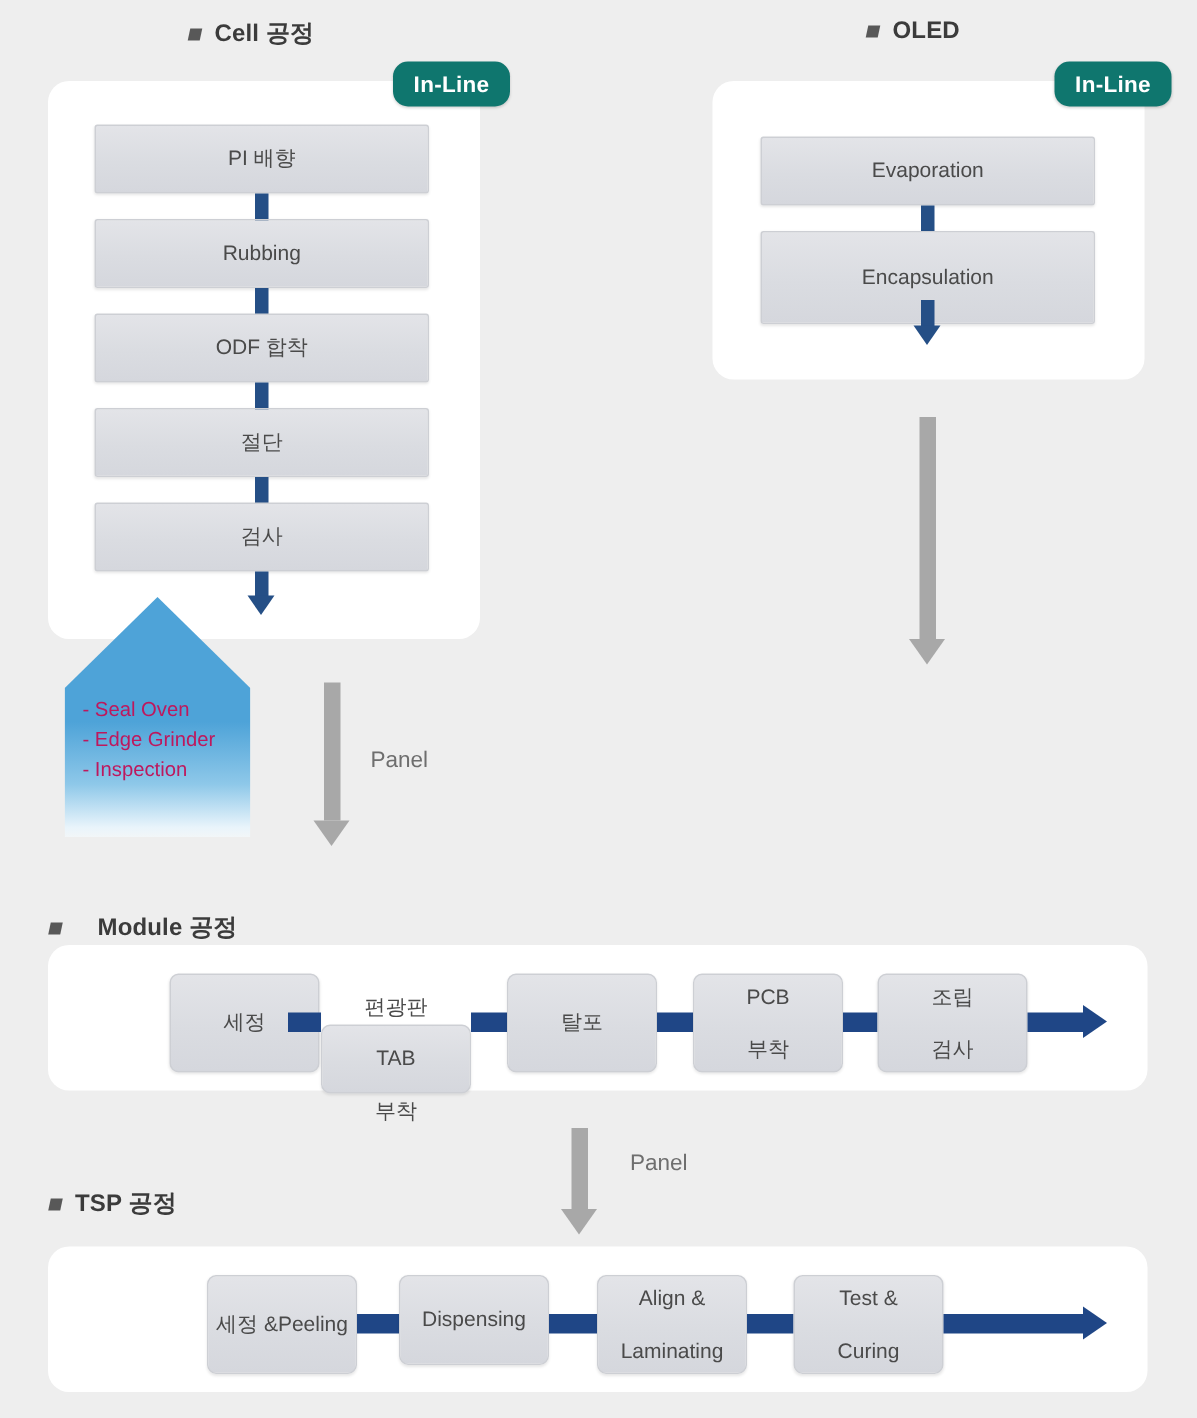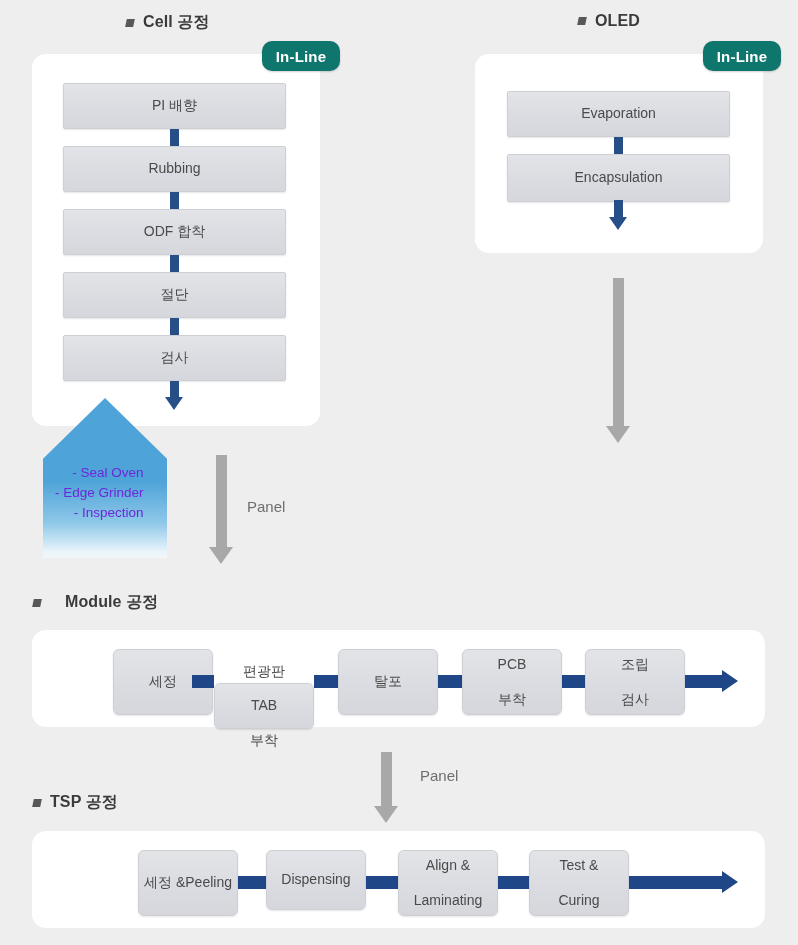--- a/index.html
+++ b/index.html
@@ -108,25 +108,24 @@
 
   
   .pentagon {
     width: 124px;
     height: 160px;
     background: linear-gradient(180deg,#4ea3d8 0%,#4ea3d8 52%,#8ec8e9 78%,#e9f4fb 96%,#f2f6f8 100%);
     -webkit-clip-path: polygon(50% 0%, 100% 38%, 100% 100%, 0% 100%, 0% 38%);
     clip-path: polygon(50% 0%, 100% 38%, 100% 100%, 0% 100%, 0% 38%);
   }
   .pentagon-text {
-    color: #6d28d9;
+    color: #be185d;
     font-size: 13.5px;
     line-height: 1.48;
     white-space: nowrap;
-    text-align: right;
   }
 </style>
 </head>
 <body>
 
 <div class="abs section-title" style="left:126px; top:12px;">
   <span class="bullet-sq"></span>
   <span>Cell 공정</span>
 </div>
 
@@ -183,31 +182,31 @@
   <span>In-Line</span>
 </div>
 
 <div class="abs panel" style="left:475px; top:54px; width:288px; height:199px;"></div>
 
 <div class="abs pbox sq" style="left:507px; top:91px; width:223px; height:46px;">
   <span>Evaporation</span>
 </div>
 <div class="abs vconn" style="left:614px; top:137px; width:9px; height:17px;"></div>
 
-<div class="abs pbox sq" style="left:507px; top:154px; width:223px; height:48px;">
+<div class="abs pbox sq" style="left:507px; top:154px; width:223px; height:62px;">
   <span>Encapsulation</span>
 </div>
 
 <div class="abs vconn" style="left:614px; top:200px; width:9px; height:18px;"></div>
 <div class="abs vArrowHead" style="left:609px; top:217px;"></div>
 
 <div class="abs gArrowShaft" style="left:613px; top:278px; width:11px; height:148px;"></div>
 <div class="abs gArrowHead" style="left:606px; top:426px;"></div>
 
-<div class="abs section-title" style="left:33px; top:592px;gap:24px;">
+<div class="abs section-title" style="left:33px; top:608px;gap:24px;">
   <span class="bullet-sq"></span>
   <span>Module 공정</span>
 </div>
 
 <div class="abs panel" style="left:32px; top:630px; width:733px; height:97px;"></div>
 
 <div class="abs pbox rnd" style="left:92px; top:649px; width:100px; height:66px;margin-left:21px;">
   <span>
       <span>세정</span>
     </span>

